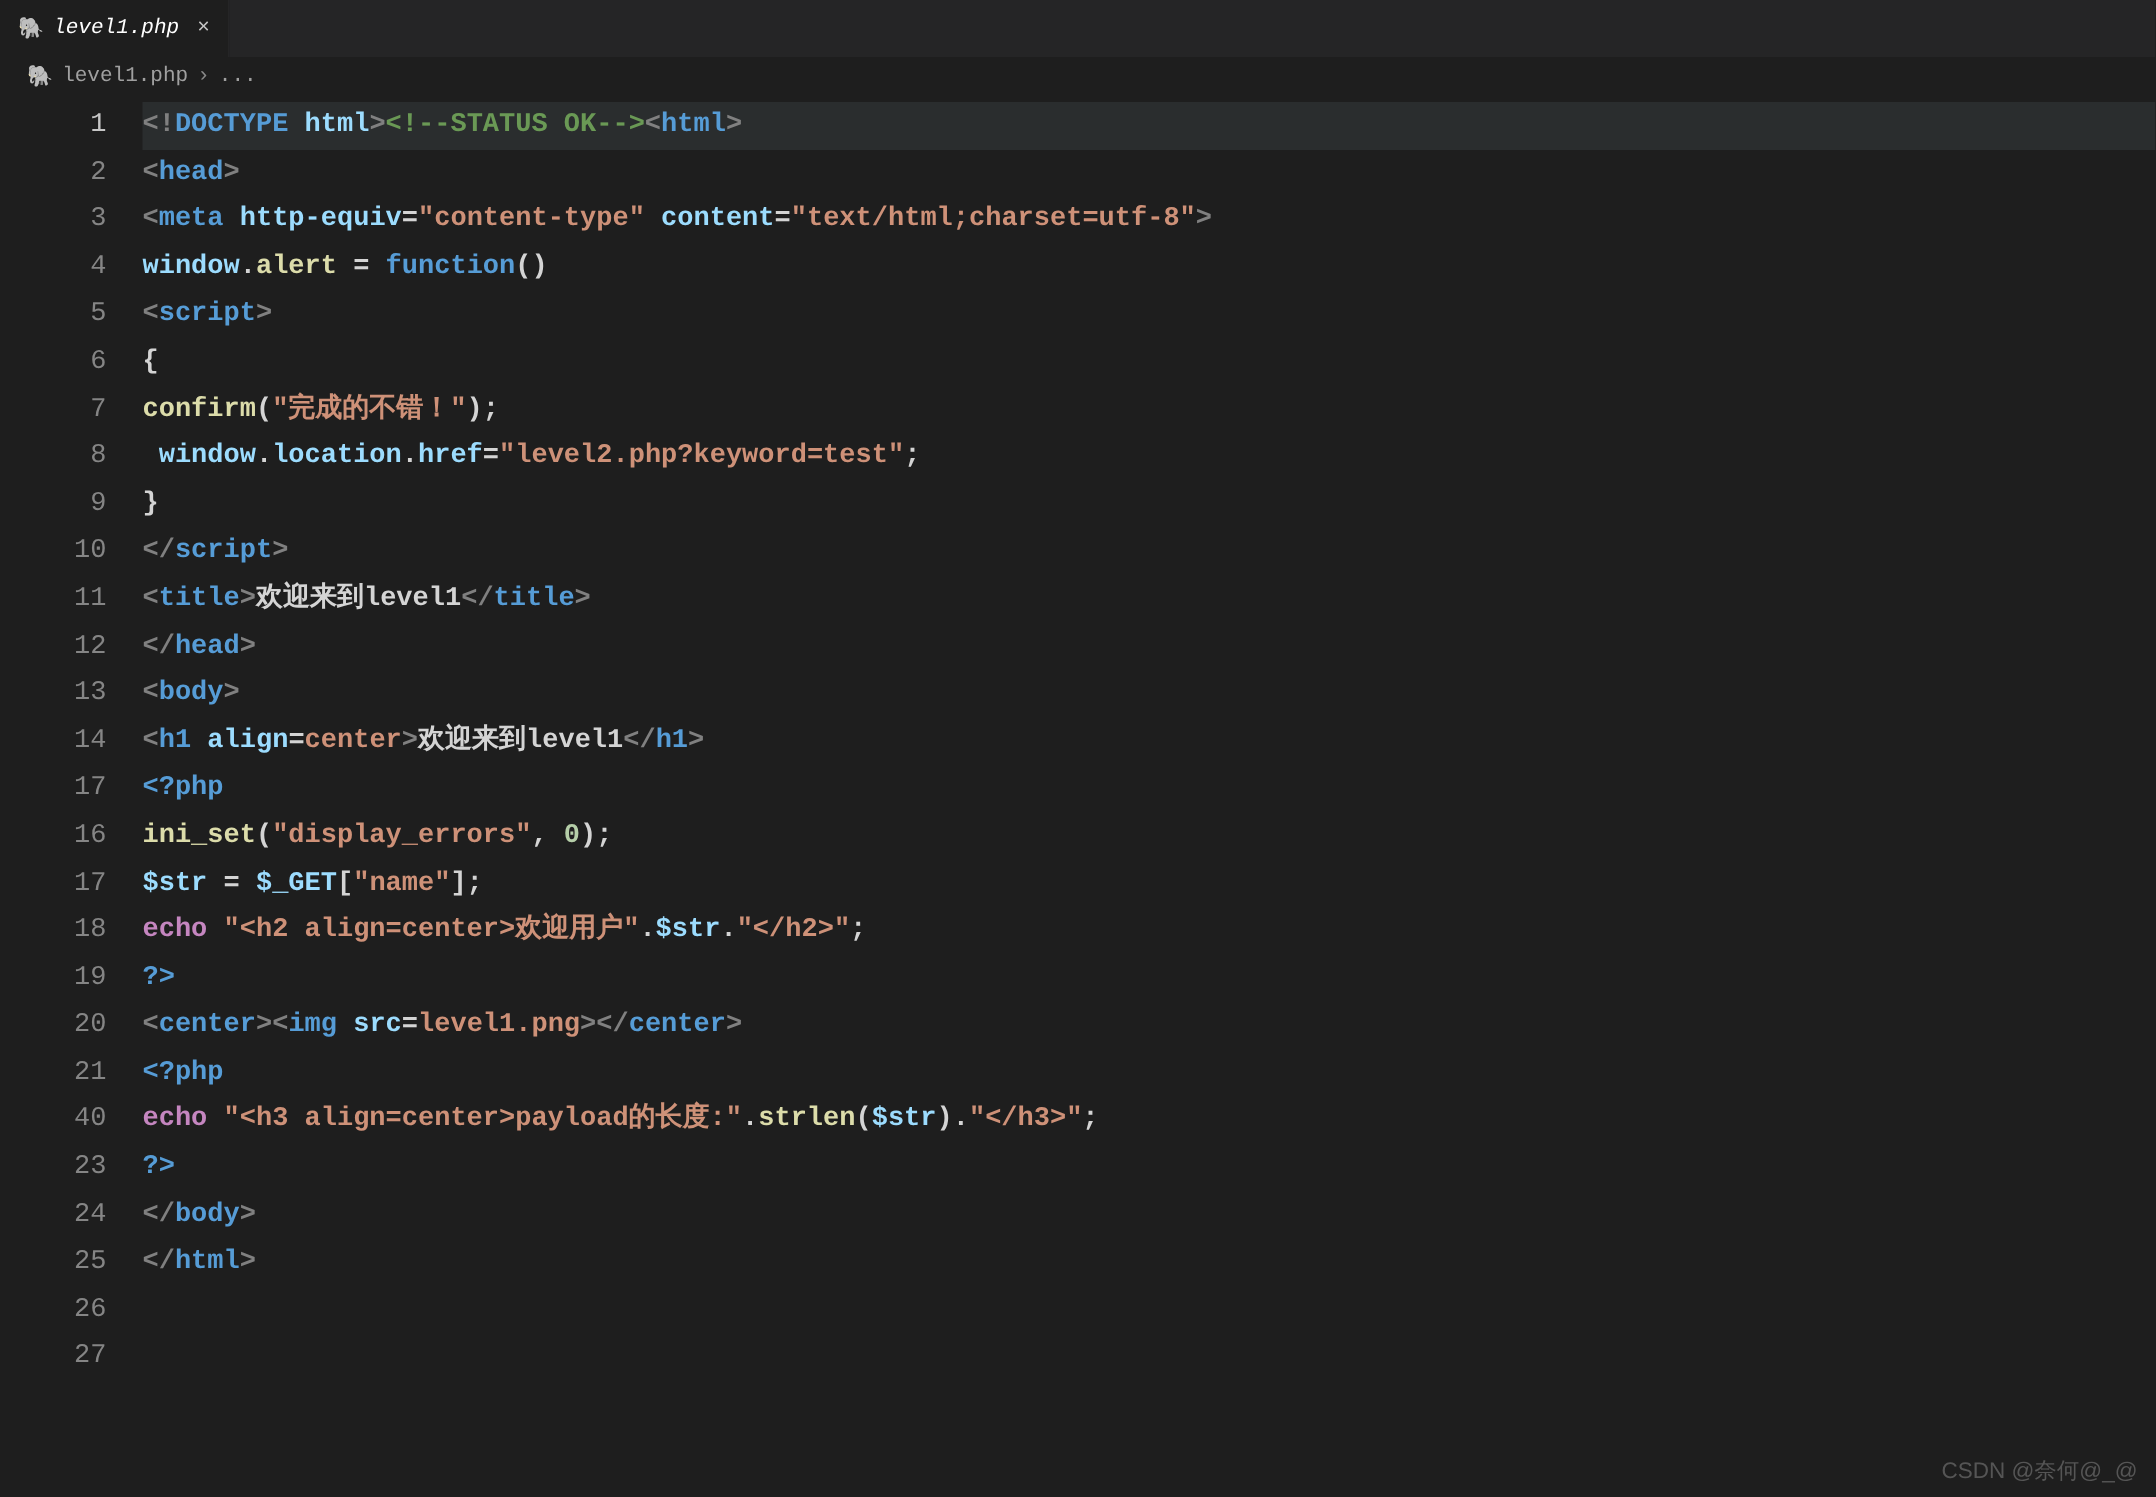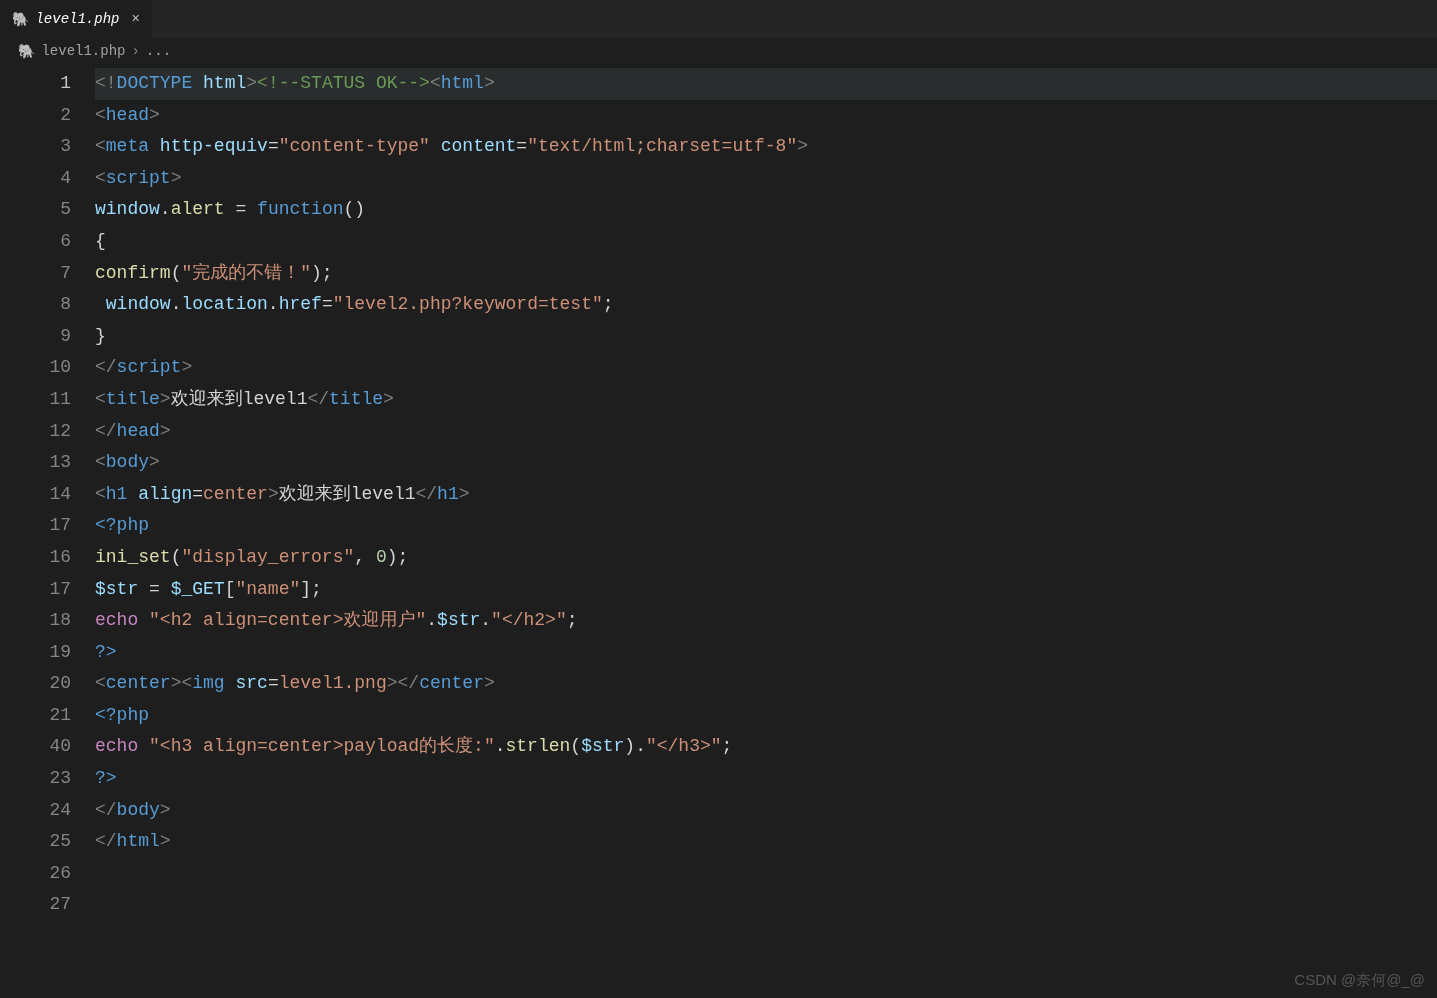--- a/index.html
+++ b/index.html
@@ -62,20 +62,21 @@
   color: #858585;
   user-select: none;
 }
 .gutter div, .code-line {
   height: 31.6px;
   line-height: 31.6px;
   white-space: pre;
 }
 .code {
   flex: 1;
+  font-weight: bold;
 }
 .gutter .current-line { color: #c6c6c6; }
 .code .hl-line { background: #2a2d2e; }
 
 
 .mt { color: #808080; } 
 .kw { color: #569cd6; } 
 .cm { color: #6a9955; } 
 .attr { color: #9cdcfe; } 
 .str { color: #ce9178; } 
@@ -141,22 +142,22 @@
     <div>23</div>
     <div>24</div>
     <div>25</div>
     <div>26</div>
     <div>27</div>
   </div>
   <div class="code">
     <div class="code-line hl-line"><span class="mt">&lt;!</span><span class="kw">DOCTYPE</span><span> </span><span class="attr">html</span><span class="mt">&gt;</span><span class="cm">&lt;!--STATUS OK--&gt;</span><span class="mt">&lt;</span><span class="kw">html</span><span class="mt">&gt;</span></div>
     <div class="code-line"><span class="mt">&lt;</span><span class="kw">head</span><span class="mt">&gt;</span></div>
     <div class="code-line"><span class="mt">&lt;</span><span class="kw">meta</span><span> </span><span class="attr">http-equiv</span><span class="txt">=</span><span class="str">"content-type"</span><span> </span><span class="attr">content</span><span class="txt">=</span><span class="str">"text/html;charset=utf-8"</span><span class="mt">&gt;</span></div>
+    <div class="code-line"><span class="var">window</span><span class="txt">.</span><span class="fn">alert</span><span> </span><span class="txt">=</span><span> </span><span class="kw">function</span><span class="txt">()</span></div>
     <div class="code-line"><span class="mt">&lt;</span><span class="kw">script</span><span class="mt">&gt;</span></div>
-    <div class="code-line"><span class="var">window</span><span class="txt">.</span><span class="fn">alert</span><span> </span><span class="txt">=</span><span> </span><span class="kw">function</span><span class="txt">()</span></div>
     <div class="code-line"><span class="txt">{</span></div>
     <div class="code-line"><span class="fn">confirm</span><span class="txt">(</span><span class="str">"完成的不错！"</span><span class="txt">);</span></div>
     <div class="code-line"><span> </span><span class="var">window</span><span class="txt">.</span><span class="var">location</span><span class="txt">.</span><span class="var">href</span><span class="txt">=</span><span class="str">"level2.php?keyword=test"</span><span class="txt">;</span></div>
     <div class="code-line"><span class="txt">}</span></div>
     <div class="code-line"><span class="mt">&lt;/</span><span class="kw">script</span><span class="mt">&gt;</span></div>
     <div class="code-line"><span class="mt">&lt;</span><span class="kw">title</span><span class="mt">&gt;</span><span class="txt">欢迎来到level1</span><span class="mt">&lt;/</span><span class="kw">title</span><span class="mt">&gt;</span></div>
     <div class="code-line"><span class="mt">&lt;/</span><span class="kw">head</span><span class="mt">&gt;</span></div>
     <div class="code-line"><span class="mt">&lt;</span><span class="kw">body</span><span class="mt">&gt;</span></div>
     <div class="code-line"><span class="mt">&lt;</span><span class="kw">h1</span><span> </span><span class="attr">align</span><span class="txt">=</span><span class="str">center</span><span class="mt">&gt;</span><span class="txt">欢迎来到level1</span><span class="mt">&lt;/</span><span class="kw">h1</span><span class="mt">&gt;</span></div>
     <div class="code-line"><span class="kw">&lt;?</span><span class="kw">php</span><span> </span></div>

